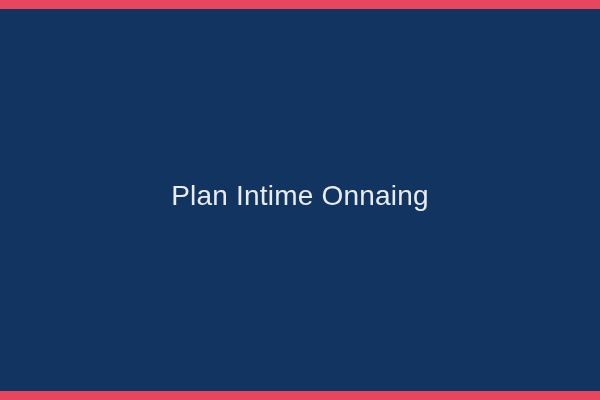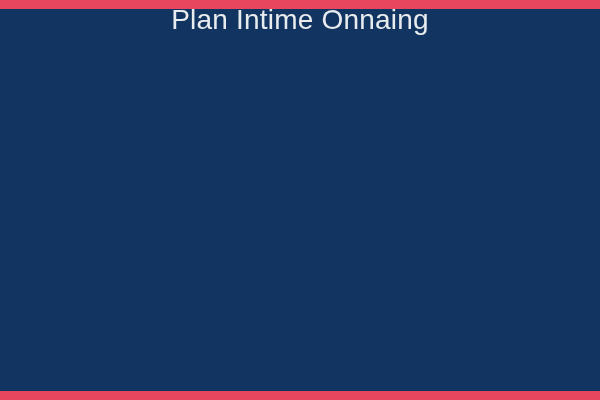--- a/index.html
+++ b/index.html
@@ -29,21 +29,21 @@
   .accent-bar.top {
     height: 9px;
   }
   .accent-bar.bottom {
     height: 9px;
   }
   .canvas-body {
     flex: 1 1 auto;
     position: relative;
     display: flex;
-    align-items: flex-start;
+    align-items: center;
     justify-content: center;
     background: #123460;
   }
   .caption-text {
     display: block;
     color: #e9ecef;
     font-family: "Liberation Sans", sans-serif;
     font-size: 28px;
     font-weight: 400;
     line-height: 1.1;

